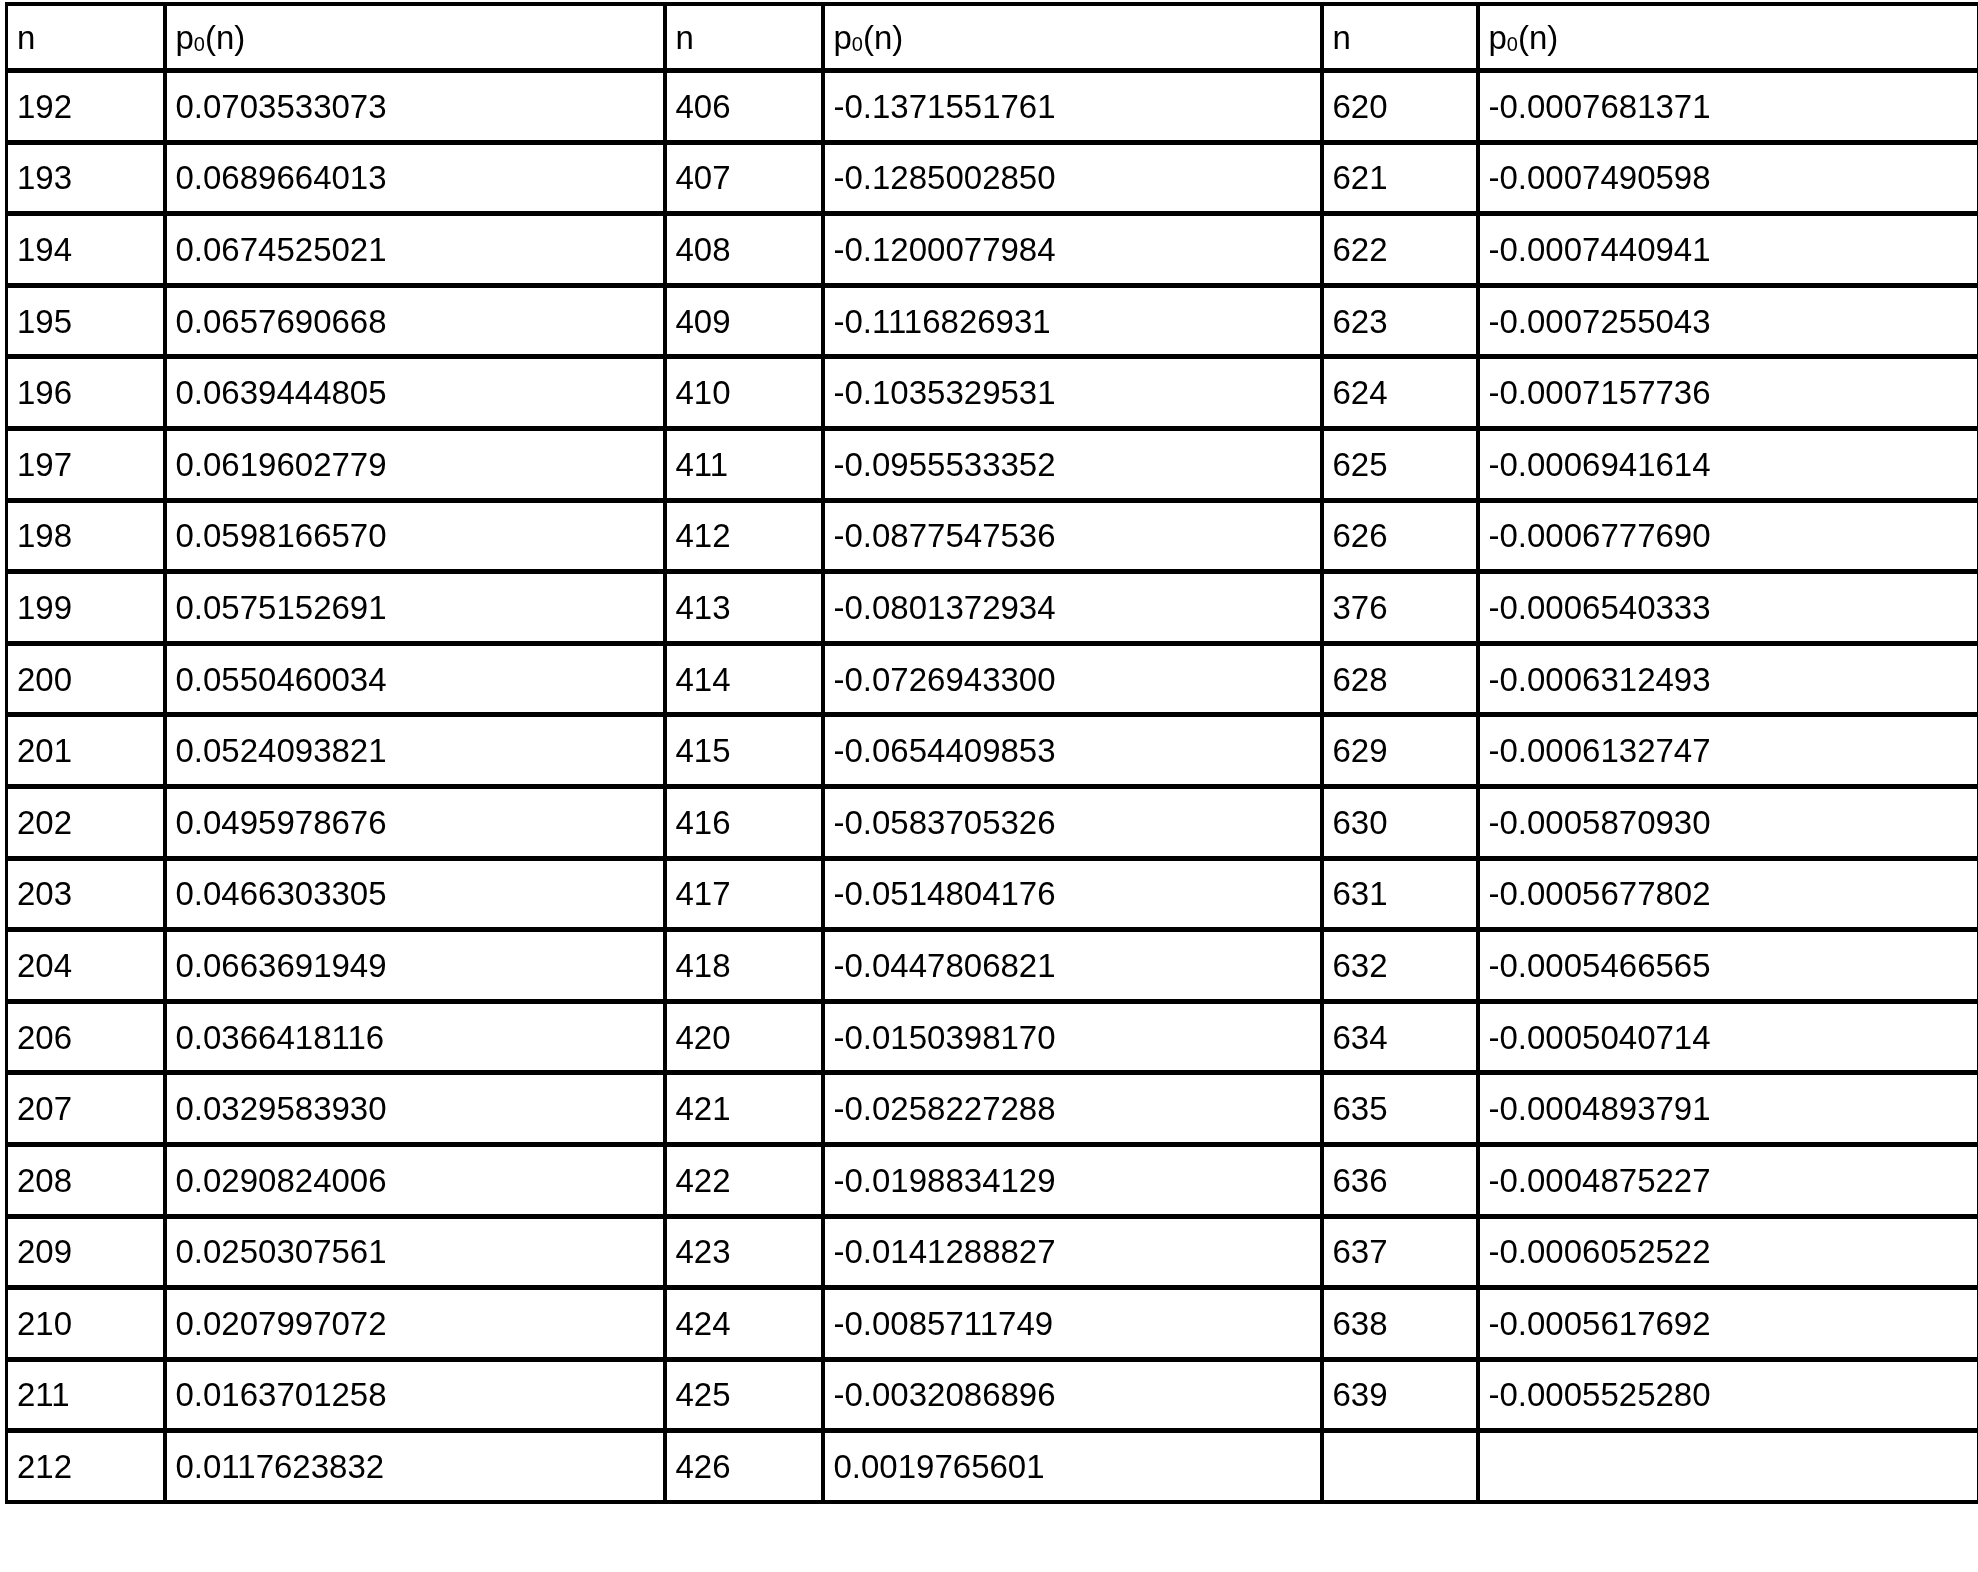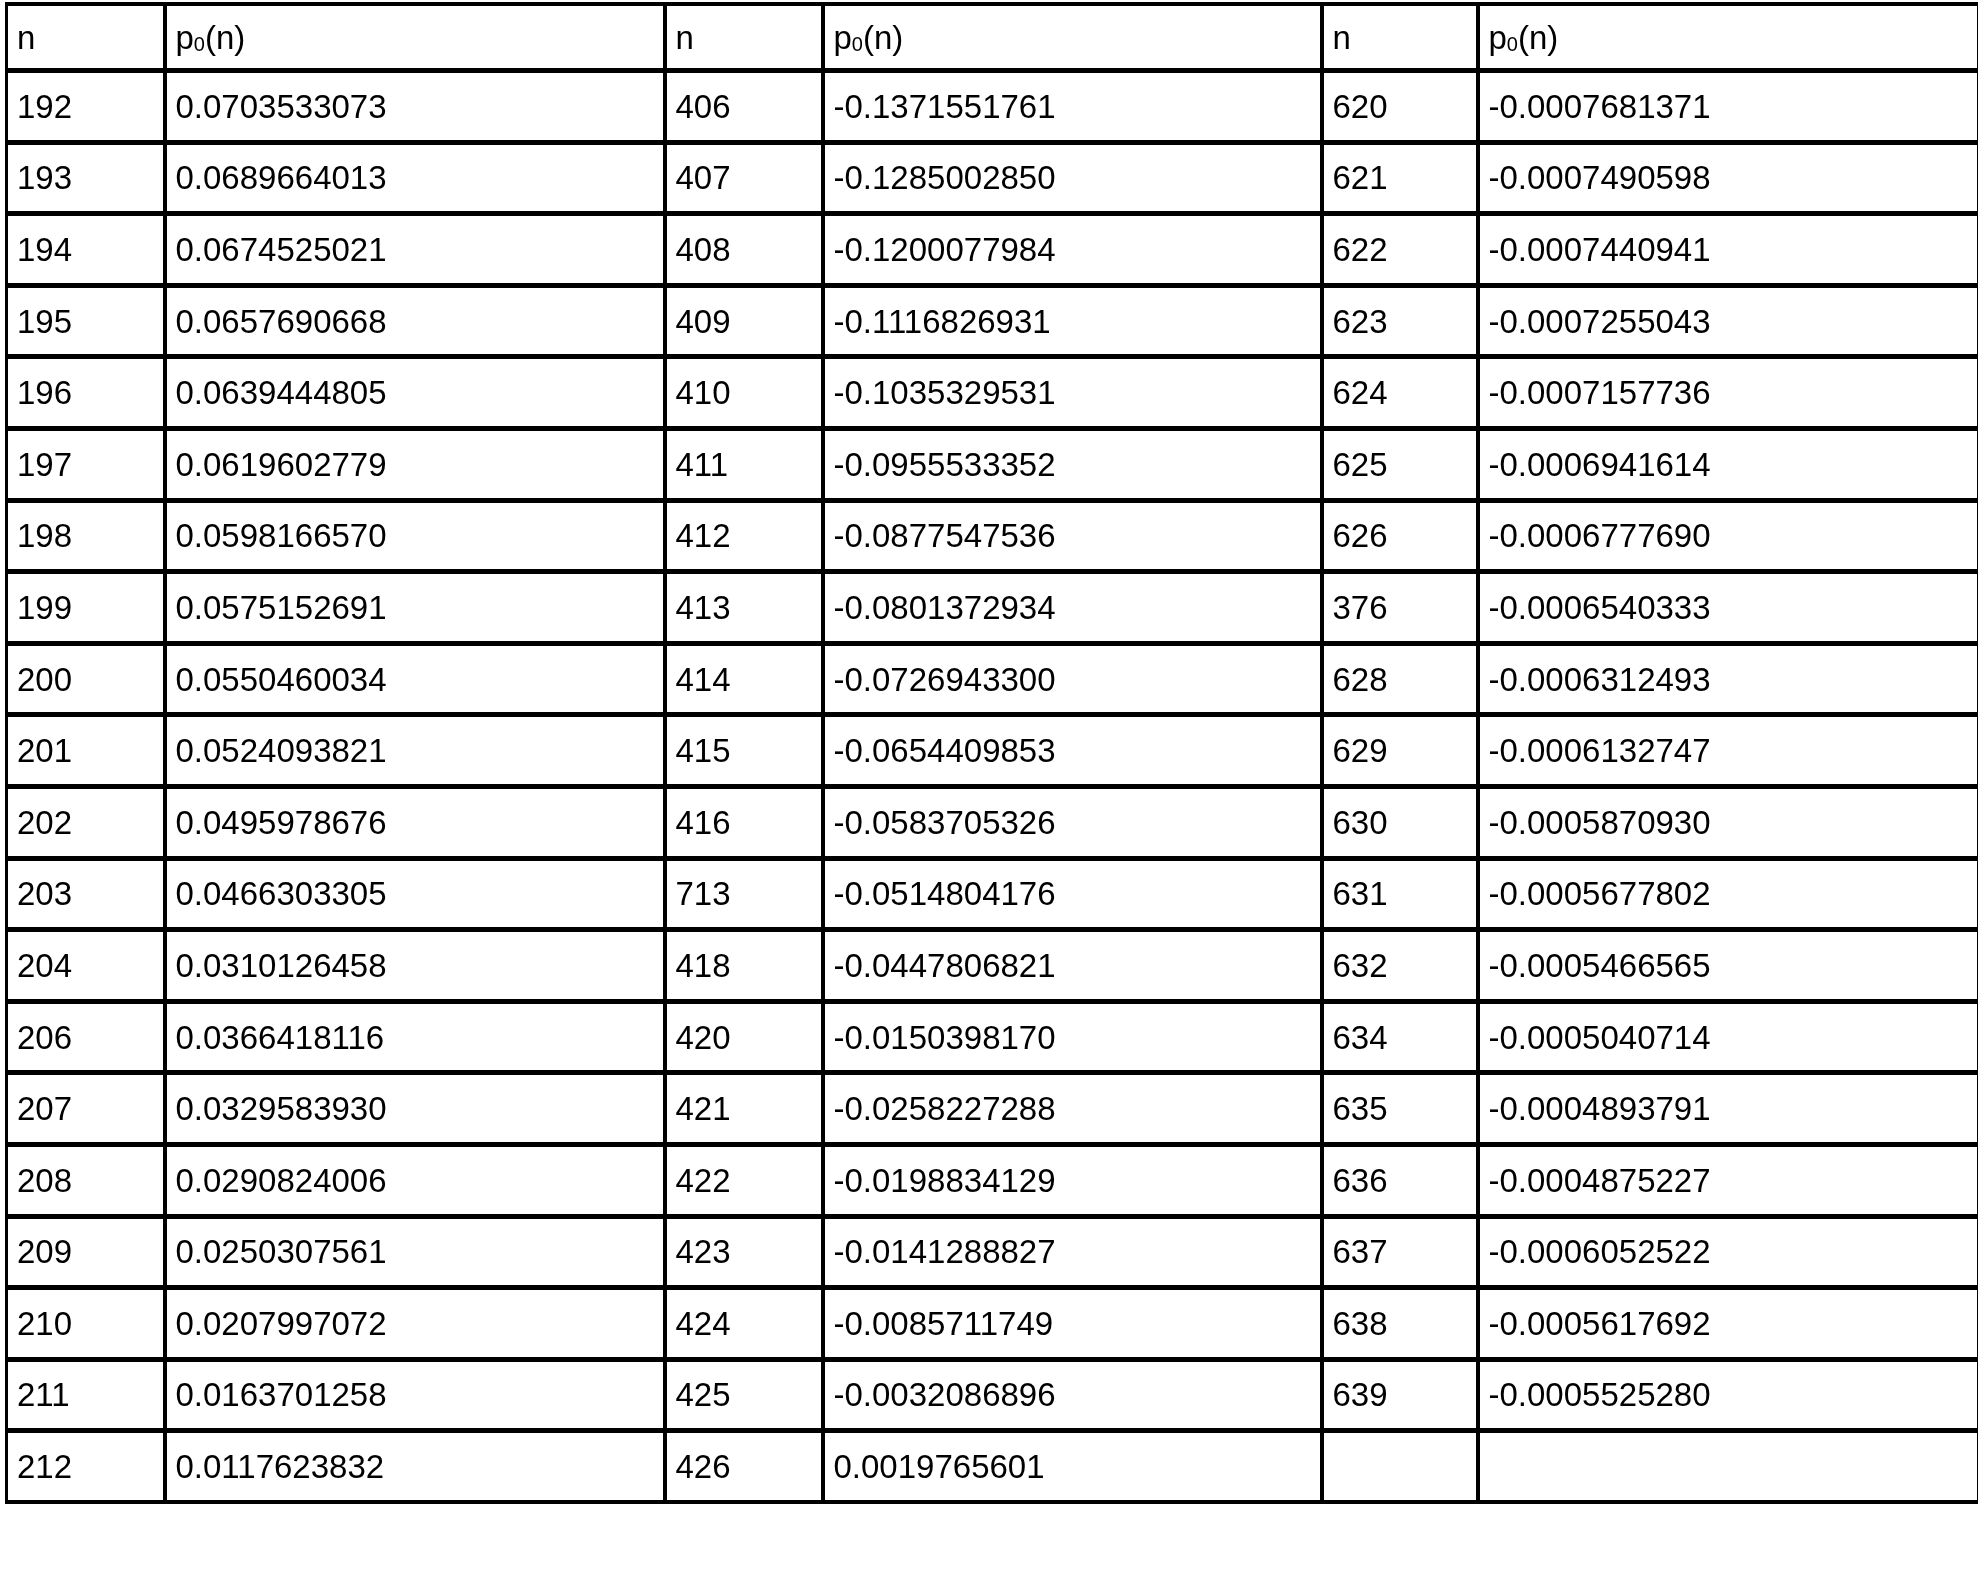--- a/index.html
+++ b/index.html
@@ -167,28 +167,28 @@
         <td>202</td>
         <td>0.0495978676</td>
         <td>416</td>
         <td>-0.0583705326</td>
         <td>630</td>
         <td>-0.0005870930</td>
       </tr>
       <tr>
         <td>203</td>
         <td>0.0466303305</td>
-        <td>713</td>
+        <td>417</td>
         <td>-0.0514804176</td>
         <td>631</td>
         <td>-0.0005677802</td>
       </tr>
       <tr>
         <td>204</td>
-        <td>0.0310126458</td>
+        <td>0.0663691949</td>
         <td>418</td>
         <td>-0.0447806821</td>
         <td>632</td>
         <td>-0.0005466565</td>
       </tr>
       <tr>
         <td>206</td>
         <td>0.0366418116</td>
         <td>420</td>
         <td>-0.0150398170</td>

